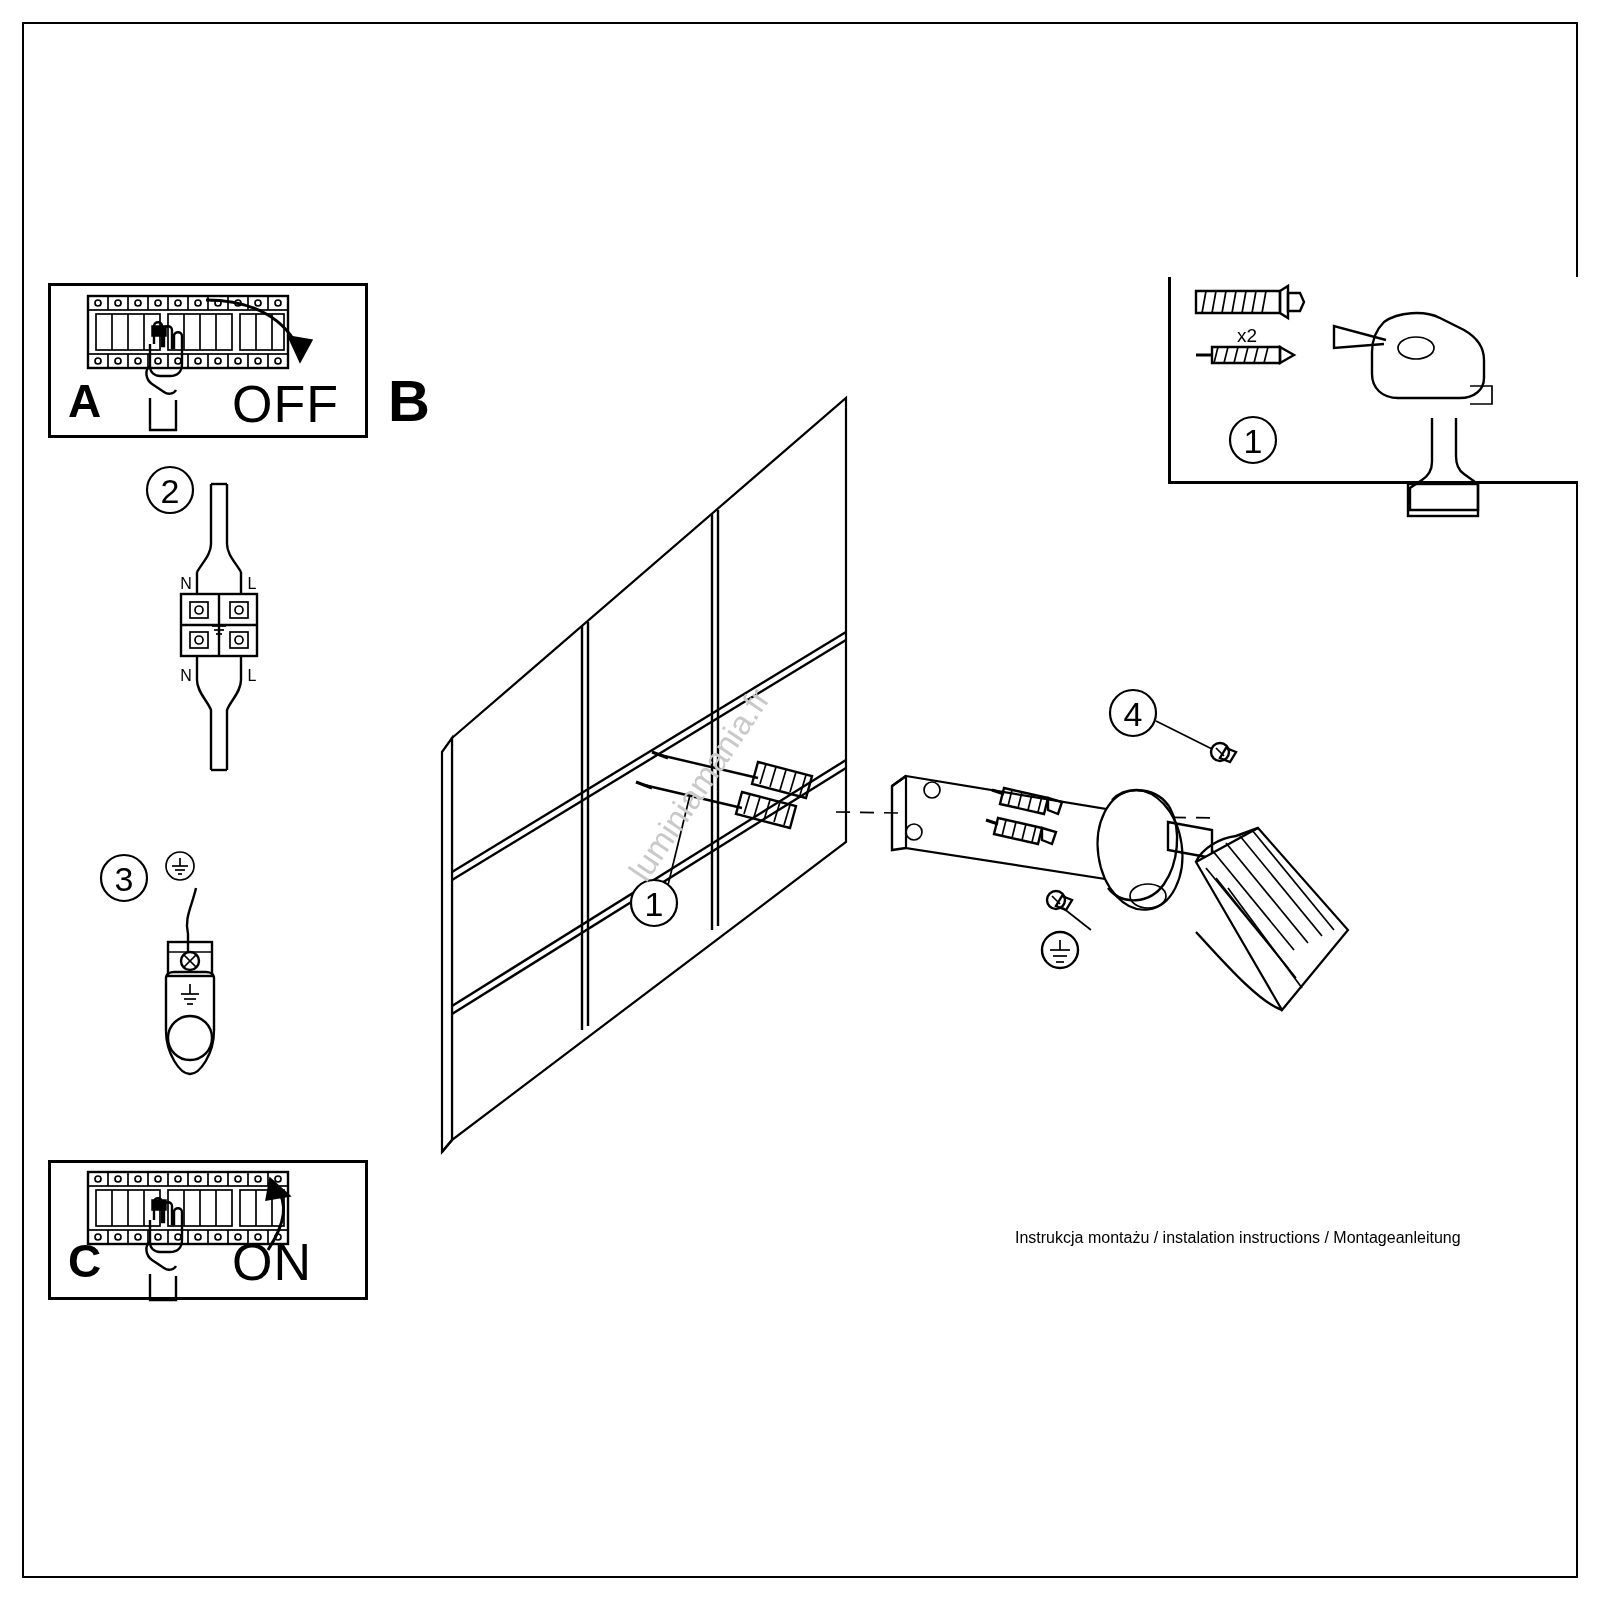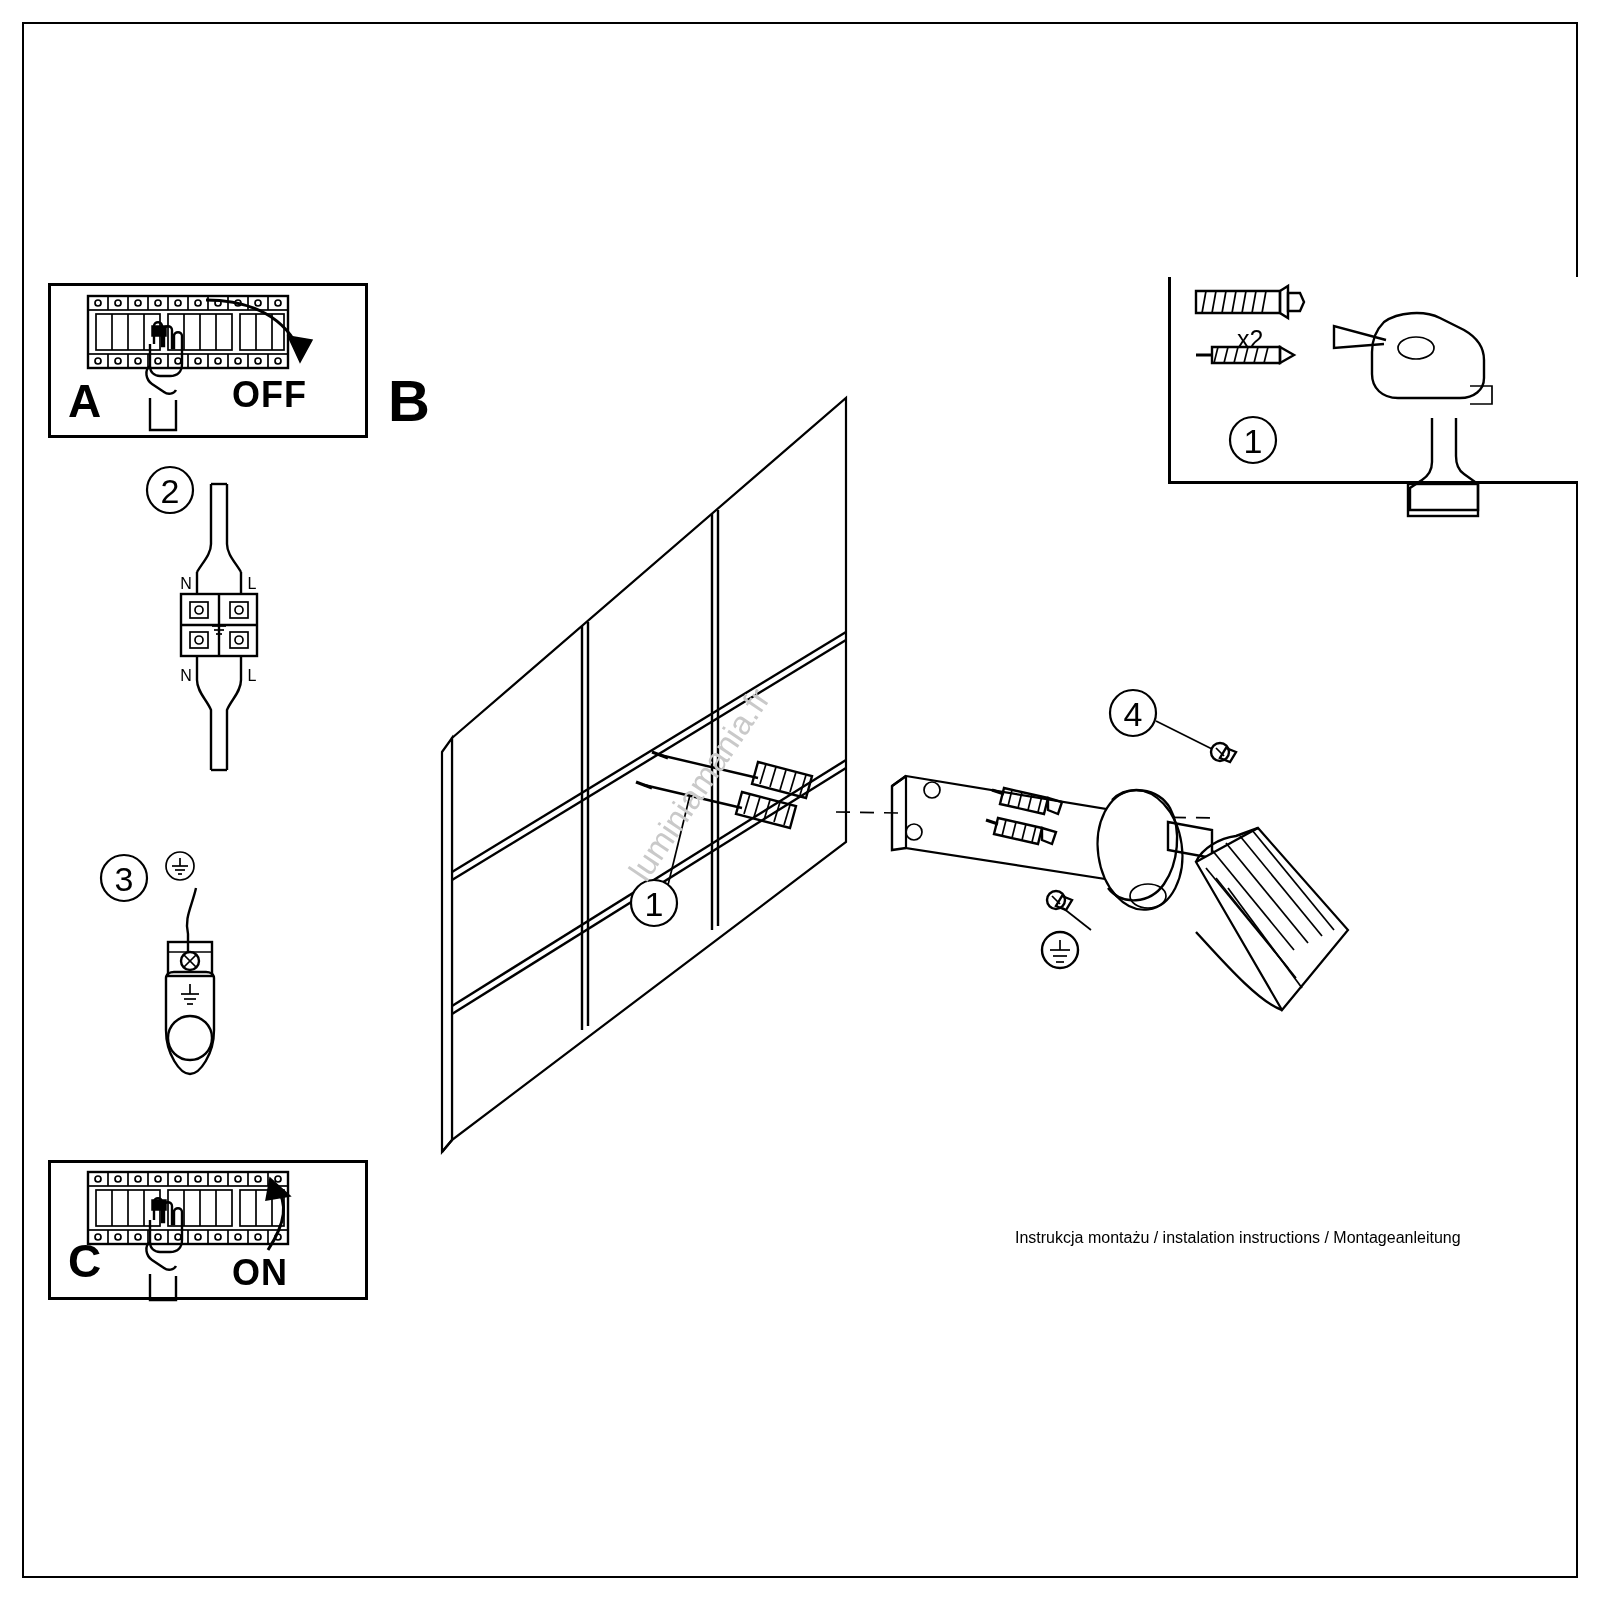--- a/index.html
+++ b/index.html
@@ -62,31 +62,31 @@
     position: absolute;
     font-size: 46px;
     font-weight: bold;
     line-height: 1;
   }
   .letter-a { left: 68px; top: 378px; }
   .letter-c { left: 68px; top: 1238px; }
   .letter-b { left: 388px; top: 372px; font-size: 58px; }
   .word-label {
     position: absolute;
-    font-size: 36px;
-    font-weight: bold;
+    font-size: 52px;
+    font-weight: normal;
     letter-spacing: 1px;
   }
   .word-off { left: 232px; top: 374px; }
-  .word-on { left: 232px; top: 1232px; margin-top: 20px; }
+  .word-on { left: 232px; top: 1232px; }
   .x2-label {
     position: absolute;
     left: 1237px;
     top: 325px;
-    font-size: 25px;
+    font-size: 19px;
   }
   .caption {
     position: absolute;
     left: 1015px;
     top: 1226px;
     font-size: 16px;
     line-height: 1.55;
     white-space: nowrap;
   }
   .watermark {

